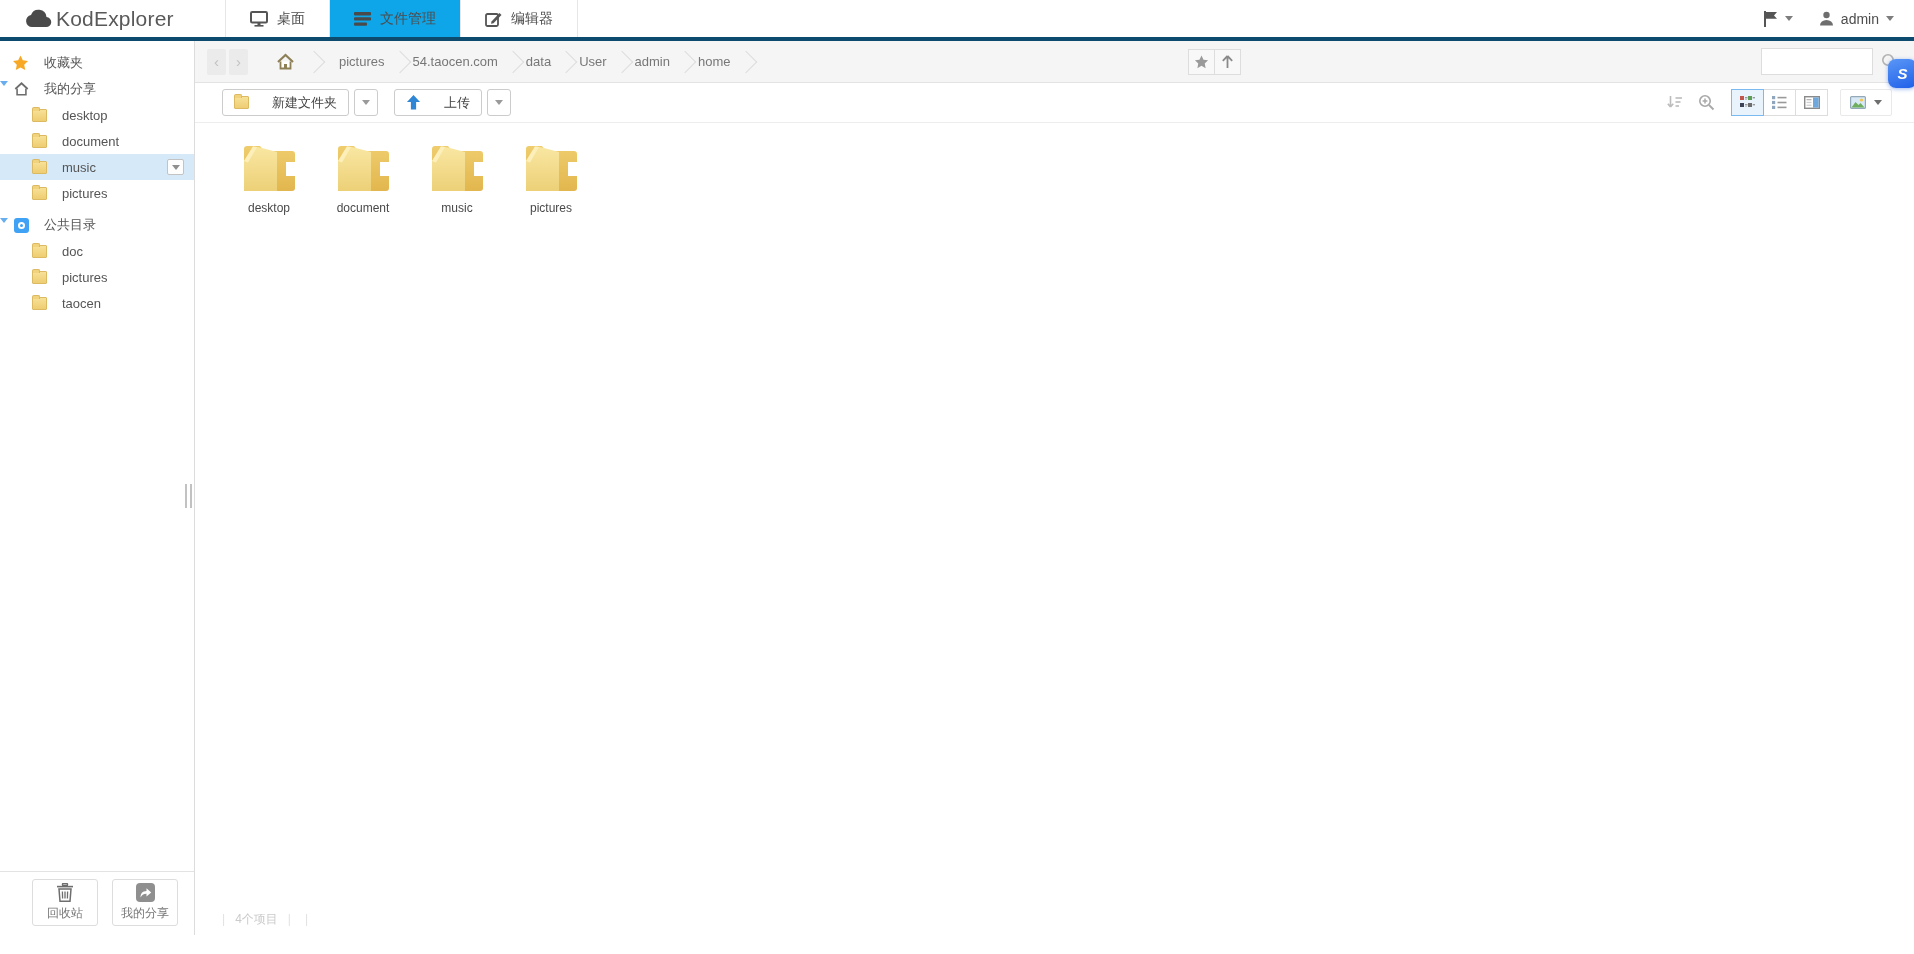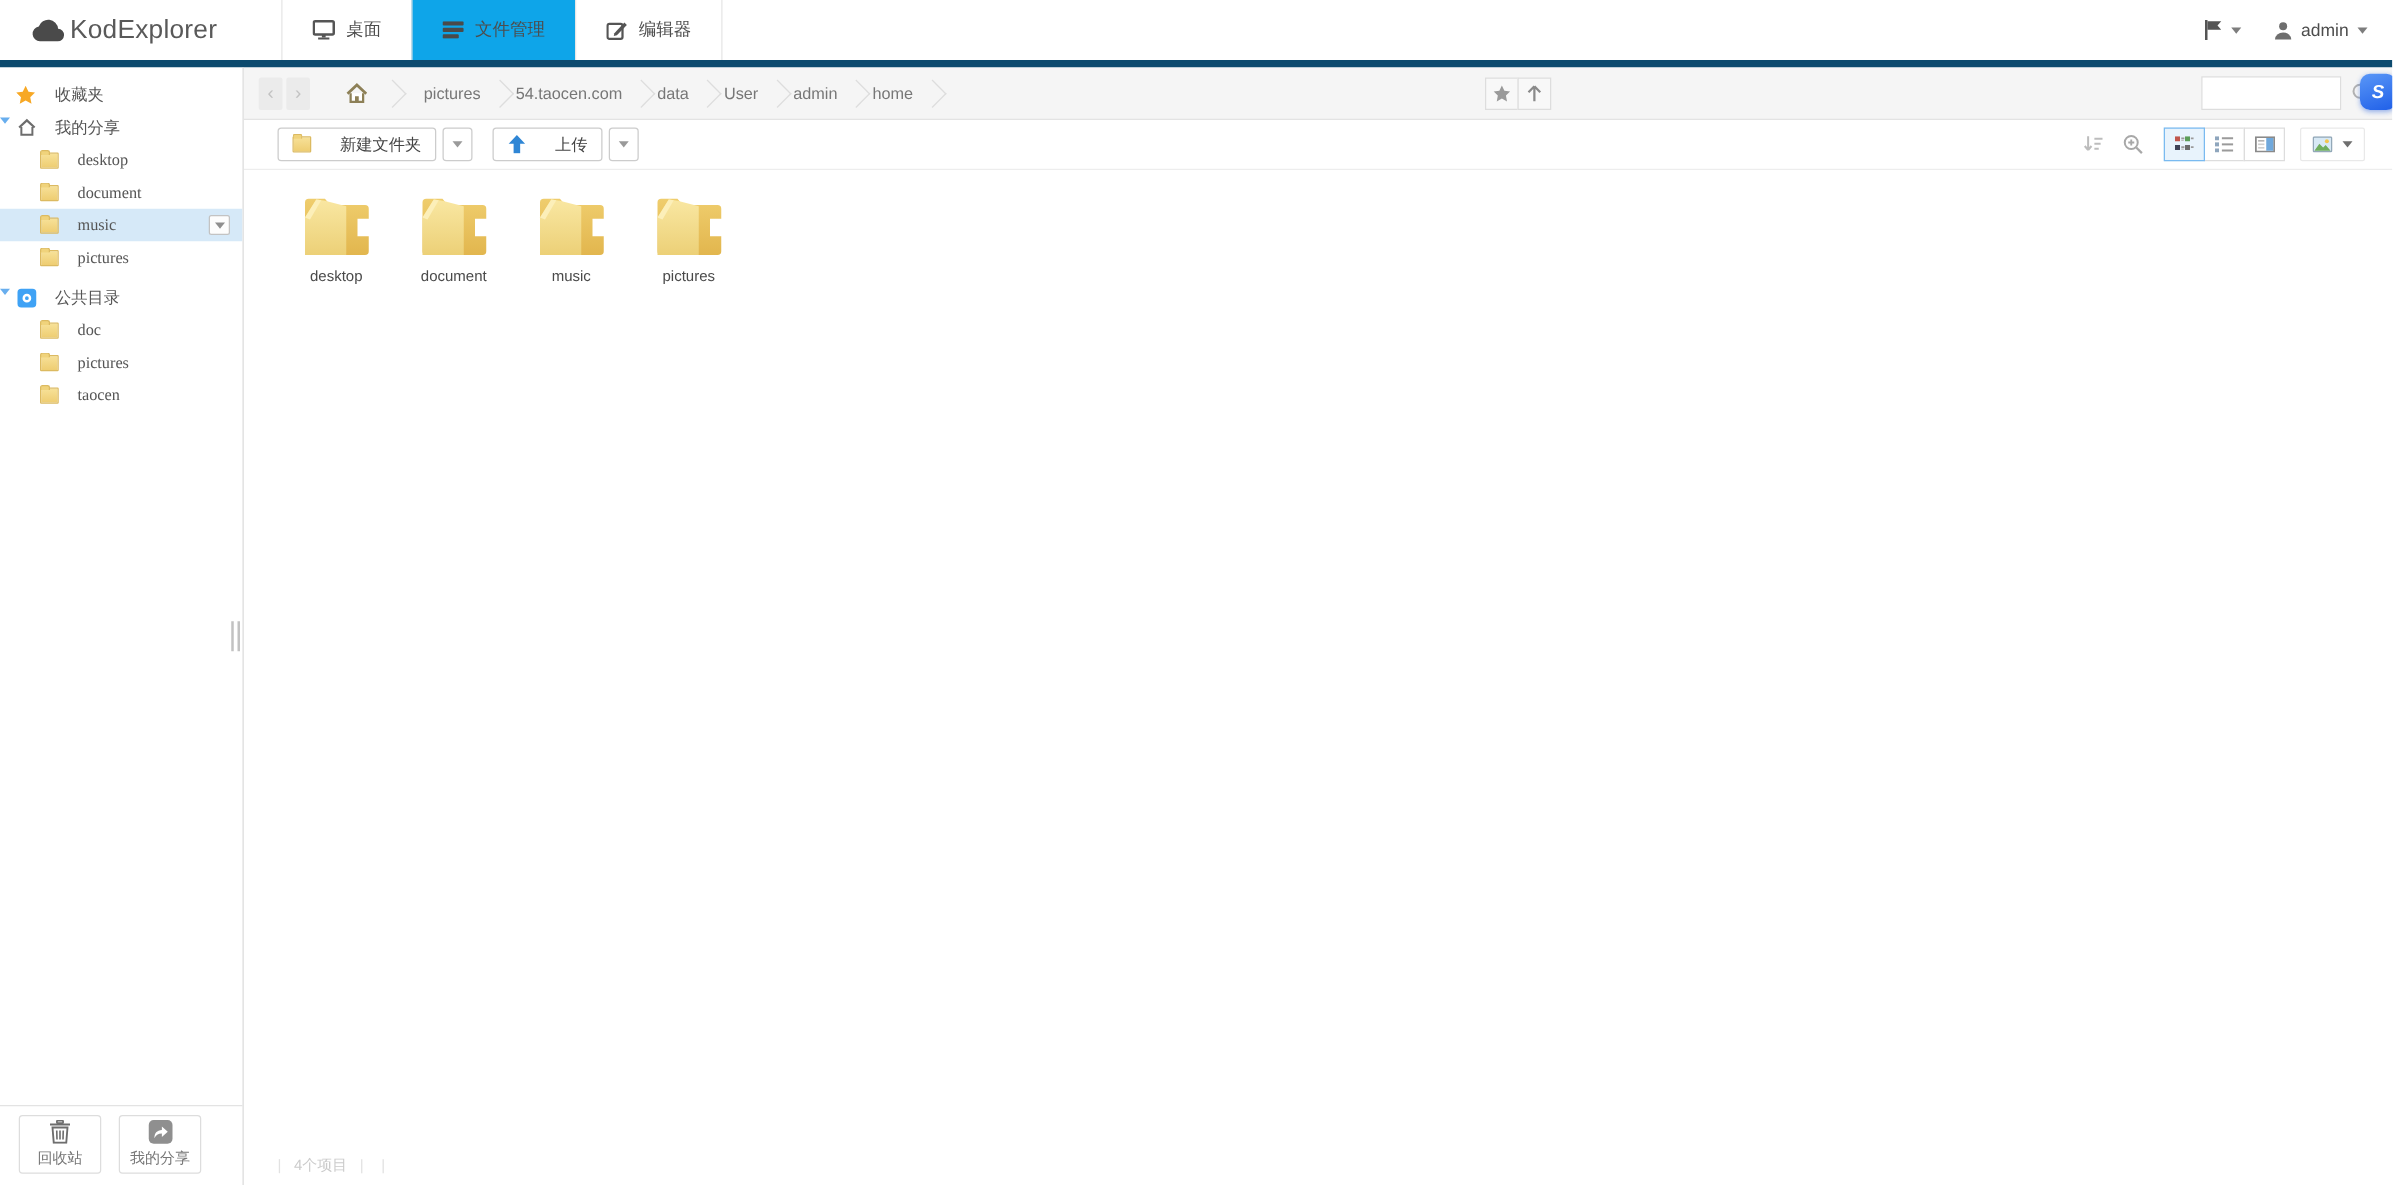--- a/index.html
+++ b/index.html
@@ -1,51 +1,51 @@
 <!DOCTYPE html>
 <html><head>
 <meta charset="utf-8">
 <style>
   * { margin:0; padding:0; box-sizing:border-box; }
   html,body { background:#fff; }
   body { font-family:"Liberation Sans","DejaVu Sans",sans-serif; color:#555; }
   .app { position:relative; width:1914px; height:954px; overflow:hidden; background:#fff; }
 
   
-  .header { height:54px; border-bottom:6px solid #0c4a6e; display:flex; align-items:stretch; background:#fff; }
+  .header { height:41px; border-bottom:4px solid #0c4a6e; display:flex; align-items:stretch; background:#fff; }
   .logo { display:flex; align-items:center; padding-left:25px; width:213px; }
   .logo svg { margin-right:4px; }
   .logo-text { font-size:21px; color:#595959; letter-spacing:.2px; }
   .tabs { display:flex; align-items:stretch;margin-left:12px; }
   .tab { display:flex; align-items:center; gap:9px; padding:0 24px; font-size:14px; color:#4d4d4d; border-left:1px solid #e6e6e6; cursor:pointer; }
   .tab:last-child { border-right:1px solid #e6e6e6; }
   .tab.active { background:#0ea5e9; }
   .header-right { margin-left:auto; display:flex; align-items:center; padding-right:20px; gap:26px; }
   .hbtn { display:flex; align-items:center; gap:7px; font-size:14px; color:#4d4d4d; cursor:pointer; }
   .caret { width:0; height:0; border-left:4px solid transparent; border-right:4px solid transparent; border-top:5px solid #7d7d7d; display:inline-block; }
 
   
   .body { display:flex; height:894px; }
 
   
   .sidebar { position:relative; width:195px; border-right:1px solid #dcdcdc; display:flex; flex-direction:column; background:#fff; }
   .tree { flex:1; padding-top:9px; font-size:13px; color:#555; overflow:hidden; }
-  .tree-row { position:relative; height:26px; display:flex; align-items:center; cursor:pointer;font-family:Liberation Serif, serif; }
+  .tree-row { position:relative; height:26px; display:flex; align-items:center; cursor:pointer; }
   .tree-row.selected { background:#d6e9f8; }
   .tw { width:34px; display:flex; justify-content:flex-end; padding-right:5px; }
   .tw-child { width:52px; }
   .tree-chevron { width:0; height:0; border-left:4px solid transparent; border-right:4px solid transparent; border-top:5px solid #68aeee; margin-right:6px; margin-left:auto; }
   .tree-label { margin-left:10px; white-space:nowrap; }
   .row-caret-btn { position:absolute; right:10px; top:5px; width:17px; height:16px; background:#fdfdfd; border:1px solid #c3c3c3; border-radius:2px; display:flex; align-items:center; justify-content:center; }
   .mini-folder { position:relative; width:15px; height:13px; background:linear-gradient(#f7e198,#eecd72); border:1px solid #dcba61; border-radius:1px; }
   .mini-folder::before { content:''; position:absolute; top:-3px; left:-1px; width:6px; height:3px; background:#f0d37c; border:1px solid #dcba61; border-bottom:none; border-radius:2px 2px 0 0; }
   .pub-icon { width:15px; height:15px; border-radius:3px; background:#3fa2f5; display:flex; align-items:center; justify-content:center; }
   .pub-icon i { display:block; width:7px; height:7px; border:2px solid #fff; border-radius:50%; }
   .resizer { position:absolute; right:2px; top:443px; width:7px; height:24px; border-left:2px solid #c2c2c2; border-right:2px solid #c2c2c2; }
-  .side-bottom { border-top:1px solid #e3e3e3; padding:7px 0 9px 15px; display:flex; gap:14px; }
+  .side-bottom { border-top:1px solid #e3e3e3; padding:7px 0 9px 32px; display:flex; gap:14px; }
   .side-btn { width:66px; height:47px; background:#fff; border:1px solid #ddd; border-radius:3px; display:flex; flex-direction:column; align-items:center; justify-content:center; gap:3px; cursor:pointer; }
   .side-btn .lbl { font-size:12px; color:#777; }
   .share-badge { width:19px; height:19px; background:#8f8f8f; border-radius:4px; display:flex; align-items:center; justify-content:center; }
 
   
   .main { flex:1; display:flex; flex-direction:column; min-width:0; }
 
   
   .crumb-bar { height:42px; background:#f5f5f5; border-bottom:1px solid #e3e3e3; display:flex; align-items:center; padding:0 12px; }
   .nav-btns { display:flex; gap:3px; margin-right:14px; }

